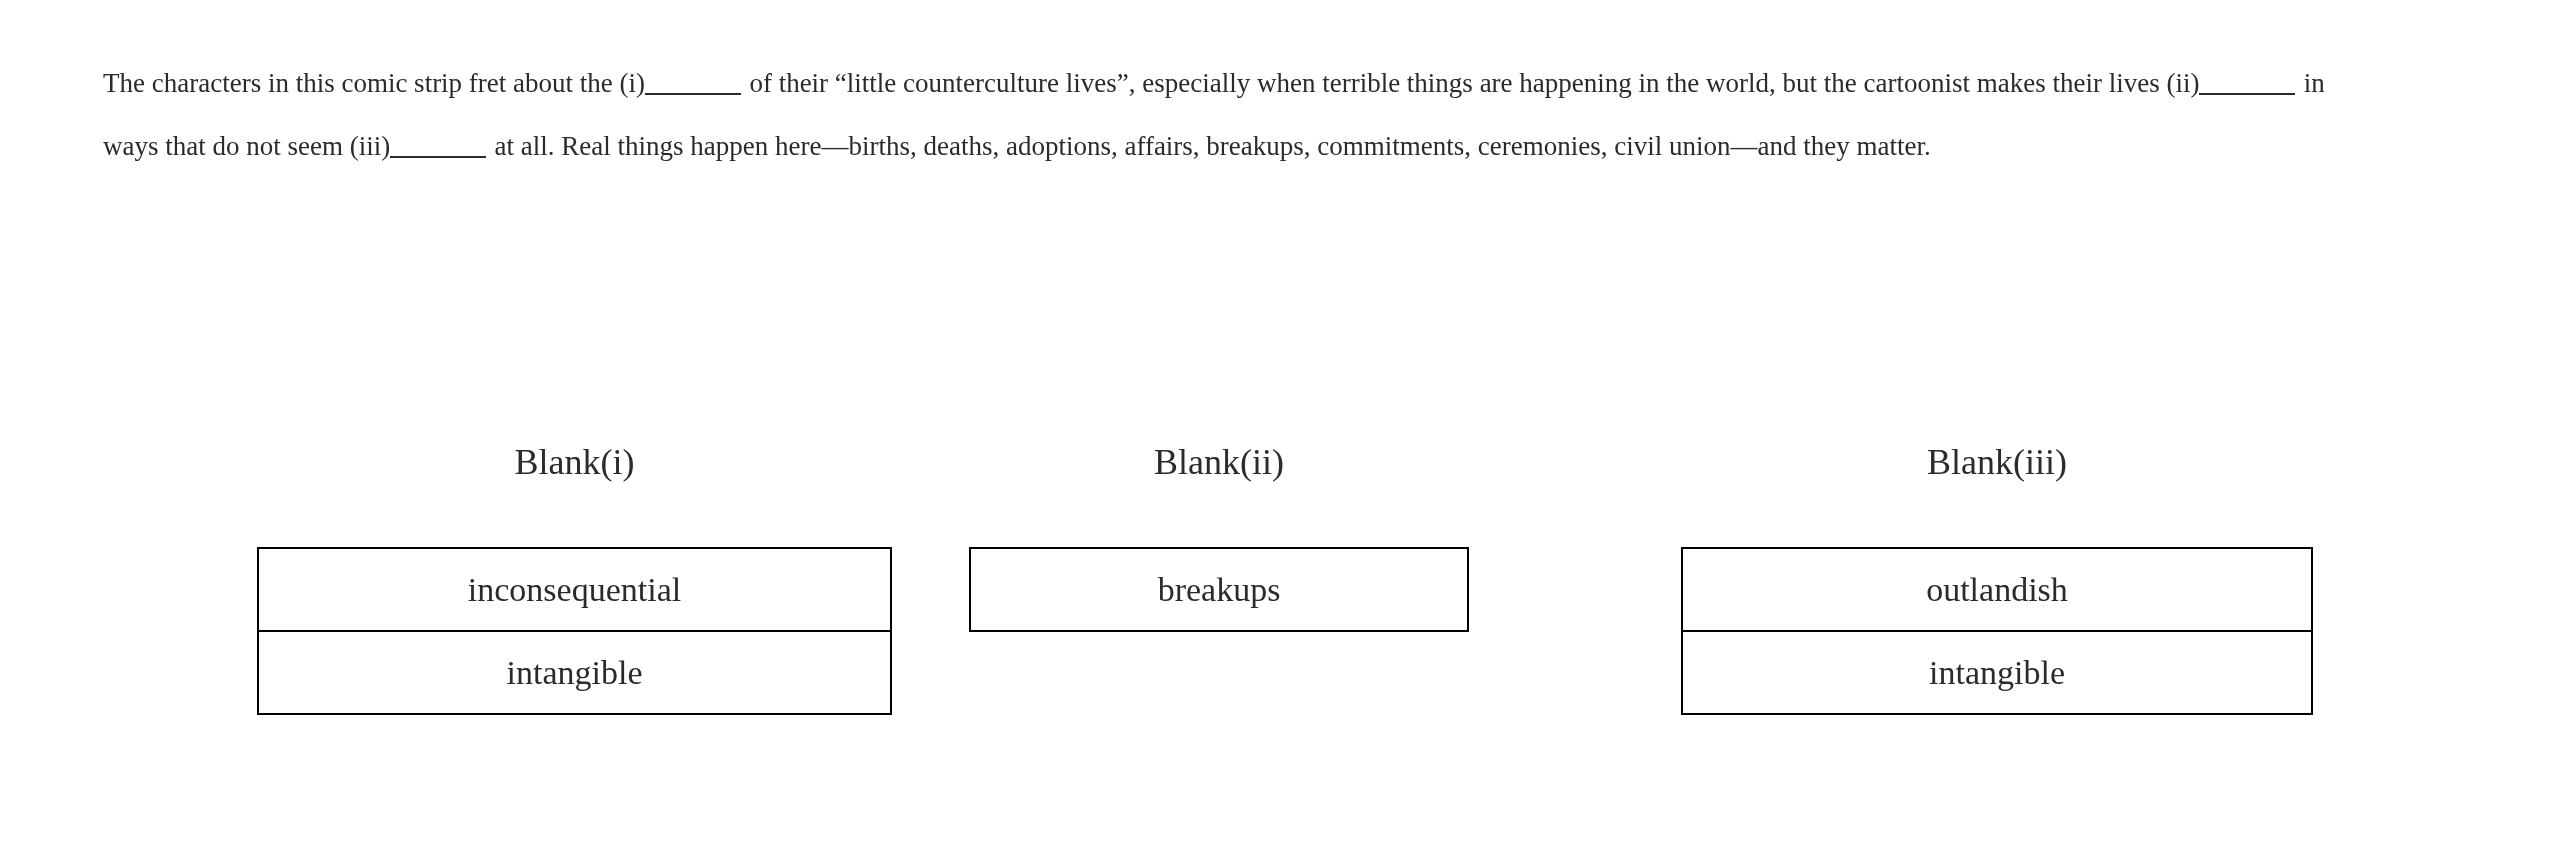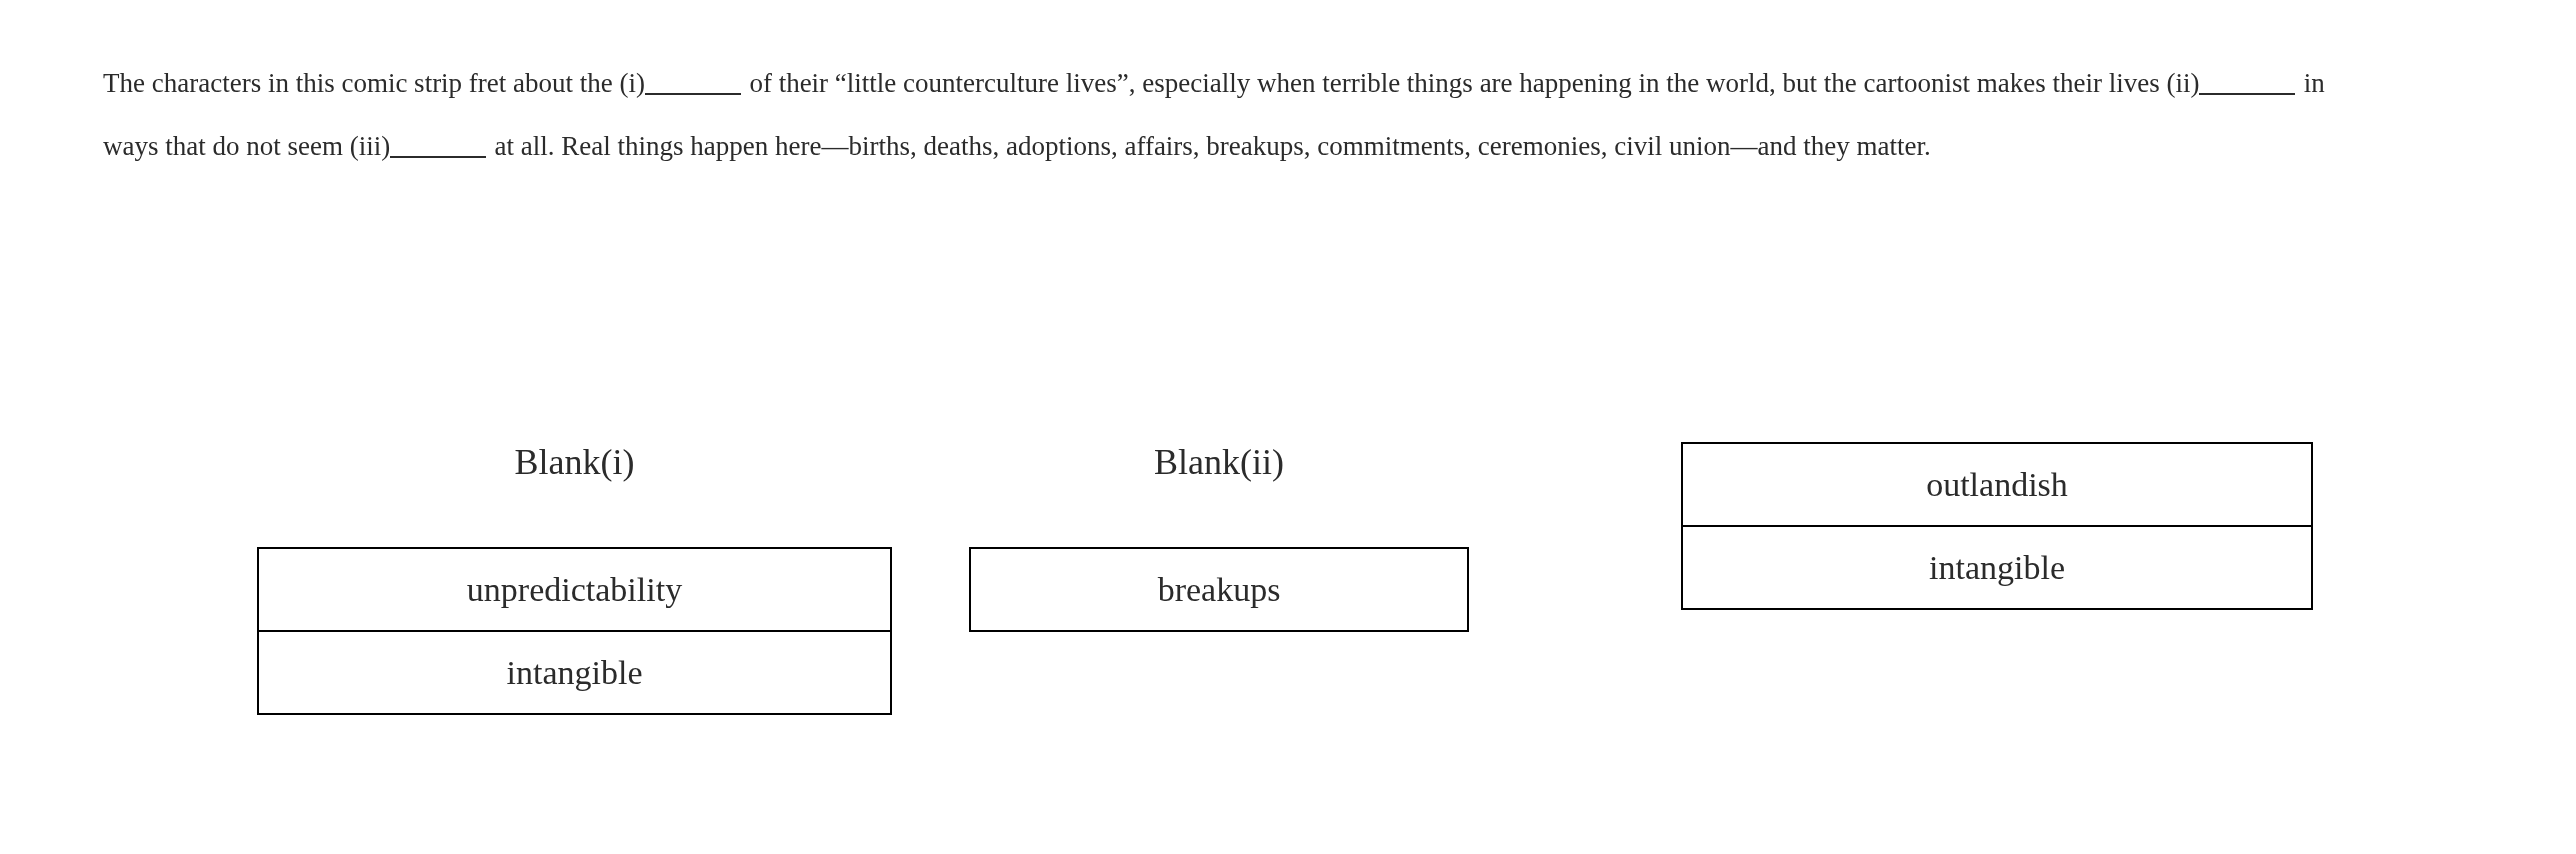--- a/index.html
+++ b/index.html
@@ -86,41 +86,42 @@
 
 <p class="passage"><span>The characters in this comic strip fret about the (i)</span><span class="blank-rule"></span><span> of their “little counterculture lives”, especially when terrible things are happening in the world, but the cartoonist makes their lives (ii)</span><span class="blank-rule"></span><span> in ways that do not seem (iii)</span><span class="blank-rule"></span><span> at all. Real things happen here—births, deaths, adoptions, affairs, breakups, commitments, ceremonies, civil union—and they matter.</span></p>
 
 <div class="columns">
 
   <div class="answer-col col-1">
     <div class="col-header">Blank(i)</div>
     <table class="choice-table">
       <tbody>
         <tr>
-          <td>unpredictability</td>
+          <td>inconsequential</td>
         </tr>
         <tr>
           <td>intangible</td>
         </tr>
       </tbody>
     </table>
   </div>
 
   <div class="answer-col col-2">
     <div class="col-header">Blank(ii)</div>
     <table class="choice-table">
       <tbody>
         <tr>
           <td>breakups</td>
         </tr>
       </tbody>
     </table>
   </div>
 
   <div class="answer-col col-3">
+    <div class="col-header">Blank(iii)</div>
     <table class="choice-table">
       <tbody>
         <tr>
           <td>outlandish</td>
         </tr>
         <tr>
           <td>intangible</td>
         </tr>
       </tbody>
     </table>

